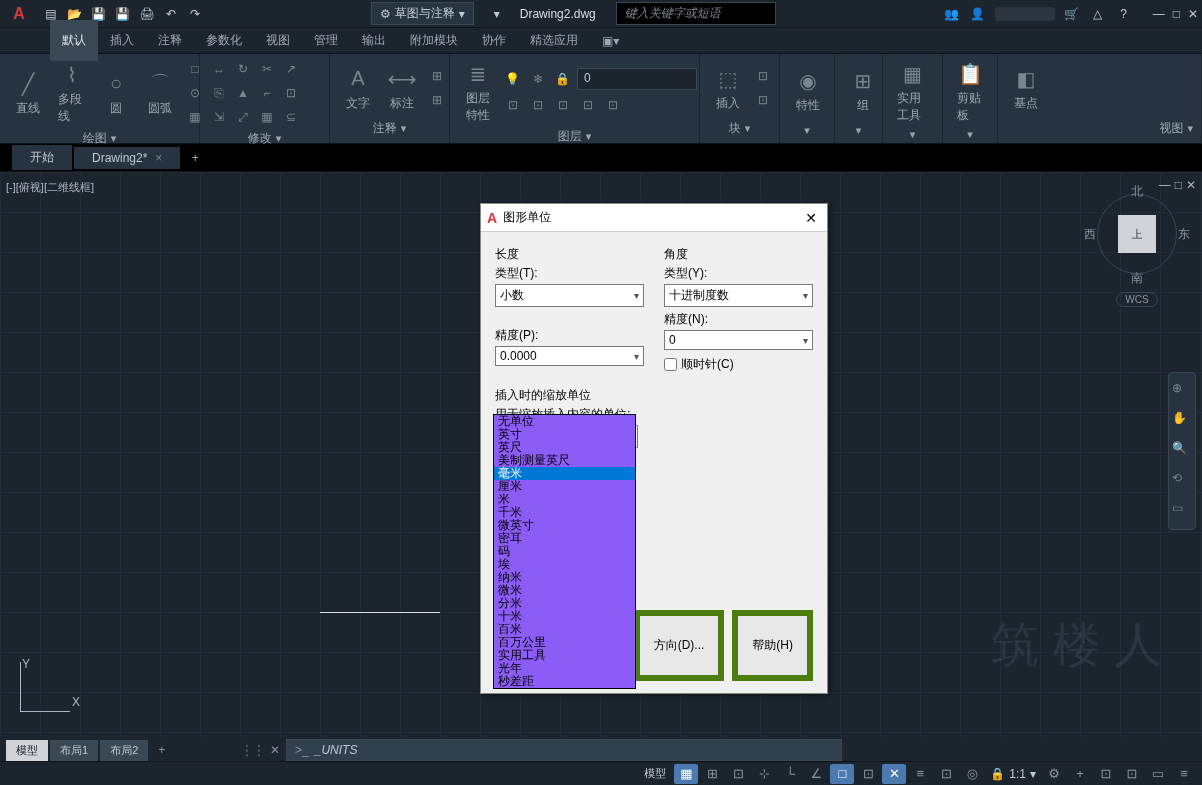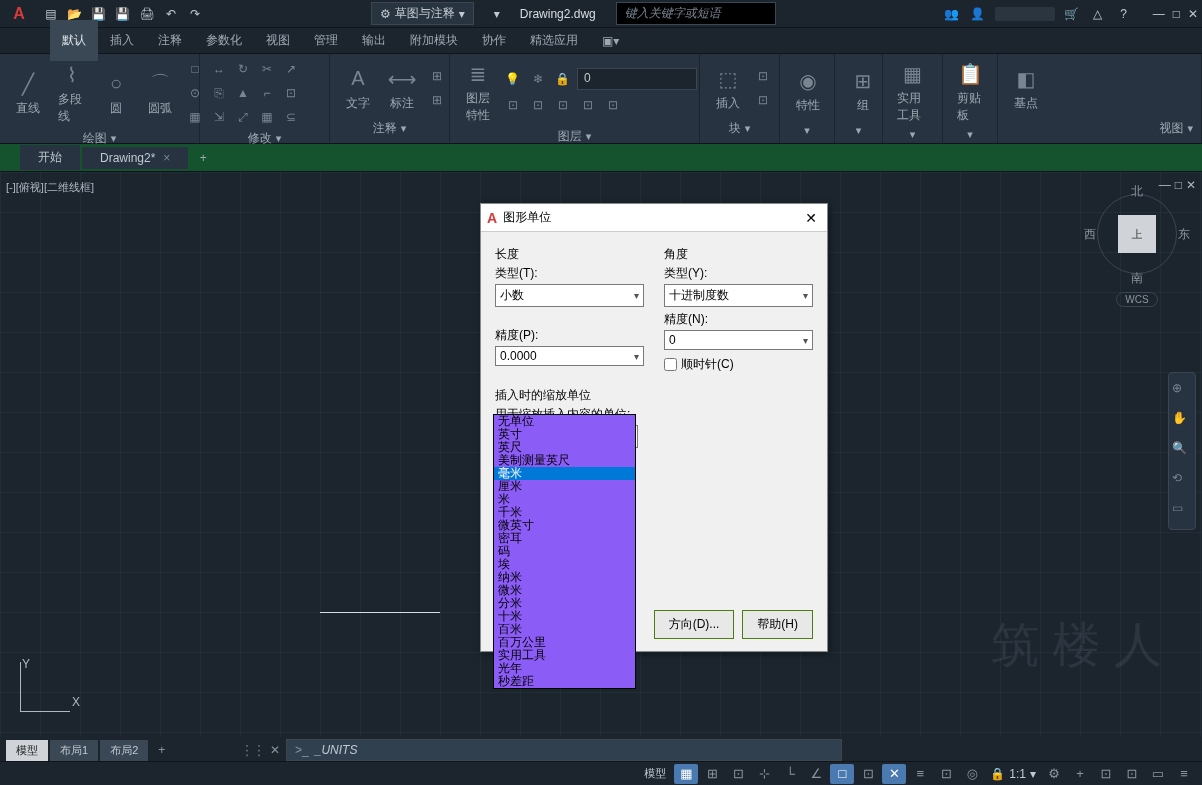--- a/index.html
+++ b/index.html
@@ -28,21 +28,21 @@
 .ribbon-panel-body { flex: 1; display: flex; align-items: center; gap: 4px; }
 .ribbon-panel-label { text-align: center; color: #9da8b2; font-size: 11px; padding: 2px 0; display: flex; justify-content: center; align-items: center; gap: 4px; }
 .ribbon-big-btn { display: flex; flex-direction: column; align-items: center; gap: 2px; padding: 2px 6px; color: #9da8b2; cursor: pointer; }
 .ribbon-big-icon { width: 28px; height: 28px; display: flex; align-items: center; justify-content: center; font-size: 20px; color: #7a8591; }
 .ribbon-small-grid { display: flex; flex-direction: column; gap: 2px; }
 .ribbon-small-grid .row { display: flex; gap: 2px; }
 .ribbon-small-icon { width: 22px; height: 22px; display: flex; align-items: center; justify-content: center; color: #7a8591; cursor: pointer; }
 .layer-combo { background: #1c252e; border: 1px solid #3a4651; padding: 2px 6px; width: 120px; color: #c0c8d0; }
 
 
-.doc-tabs { height: 28px; background: #14532d; display: flex; align-items: center; padding-left: 20px; gap: 2px; border-bottom: 1px solid #0e141a; }
+.doc-tabs { height: 28px; background: #000000; display: flex; align-items: center; padding-left: 12px; gap: 2px; border-bottom: 1px solid #0e141a; }
 .doc-tab { padding: 4px 18px; background: #273340; color: #c0c8d0; cursor: pointer; display: flex; align-items: center; gap: 8px; }
 .doc-tab .close { color: #7a8591; }
 .doc-tab-add { width: 26px; text-align: center; color: #9da8b2; cursor: pointer; }
 
 
 .drawing-area { position: absolute; top: 172px; left: 0; right: 0; bottom: 48px; background: #1c252e; background-image: linear-gradient(#222d38 1px, transparent 1px), linear-gradient(90deg, #222d38 1px, transparent 1px); background-size: 40px 40px; }
 .viewport-label { position: absolute; top: 8px; left: 6px; color: #aeb8c2; font-size: 11px; }
 .vp-controls { position: absolute; top: 6px; right: 6px; display: flex; gap: 4px; color: #aeb8c2; }
 .ucs-icon { position: absolute; bottom: 20px; left: 20px; width: 60px; height: 60px; }
 .ucs-icon .y { position: absolute; left: 2px; top: 0; color: #aeb8c2; }
@@ -71,21 +71,21 @@
 .dialog-body { padding: 14px 14px; }
 .dlg-row { display: flex; gap: 20px; }
 .dlg-col { flex: 1; }
 .dlg-label { margin-bottom: 2px; color: #000; }
 .dlg-select { width: 100%; border: 1px solid #7a7a7a; background: #fff; padding: 2px 4px; font-size: 12px; display: flex; justify-content: space-between; align-items: center; cursor: pointer; }
 .dlg-select .arrow { color: #555; font-size: 10px; }
 .dlg-check { margin-top: 6px; display: flex; align-items: center; gap: 4px; }
 .dlg-check input { width: 13px; height: 13px; }
 .dlg-section { margin-top: 14px; }
 .dlg-buttons { display: flex; justify-content: flex-end; gap: 8px; padding: 8px 14px 12px; }
-.dlg-btn { border: 1px solid #4d7c0f; background: #e8e8e8; padding: 5px 14px; cursor: pointer; color: #000; }
+.dlg-btn { border: 6px solid #4d7c0f; background: #e8e8e8; padding: 21px 14px; cursor: pointer; color: #000; }
 
 
 .dropdown-list { position: absolute; top: 414px; left: 493px; width: 143px; background: #8b5cf6; border: 1px solid #000; color: #000; z-index: 100; }
 .dropdown-list .item { padding: 0px 4px; cursor: pointer; line-height: 13px; font-size: 12px; }
 .dropdown-list .item.selected { background: #0078d7; color: #fff; }
 
 
 .cmdline-wrap { position: absolute; bottom: 24px; left: 240px; right: 360px; height: 22px; display: flex; align-items: center; gap: 6px; }
 .cmd-handle { color: #6a7580; font-size: 14px; letter-spacing: -2px; }
 .cmd-close { color: #8a949e; cursor: pointer; }

